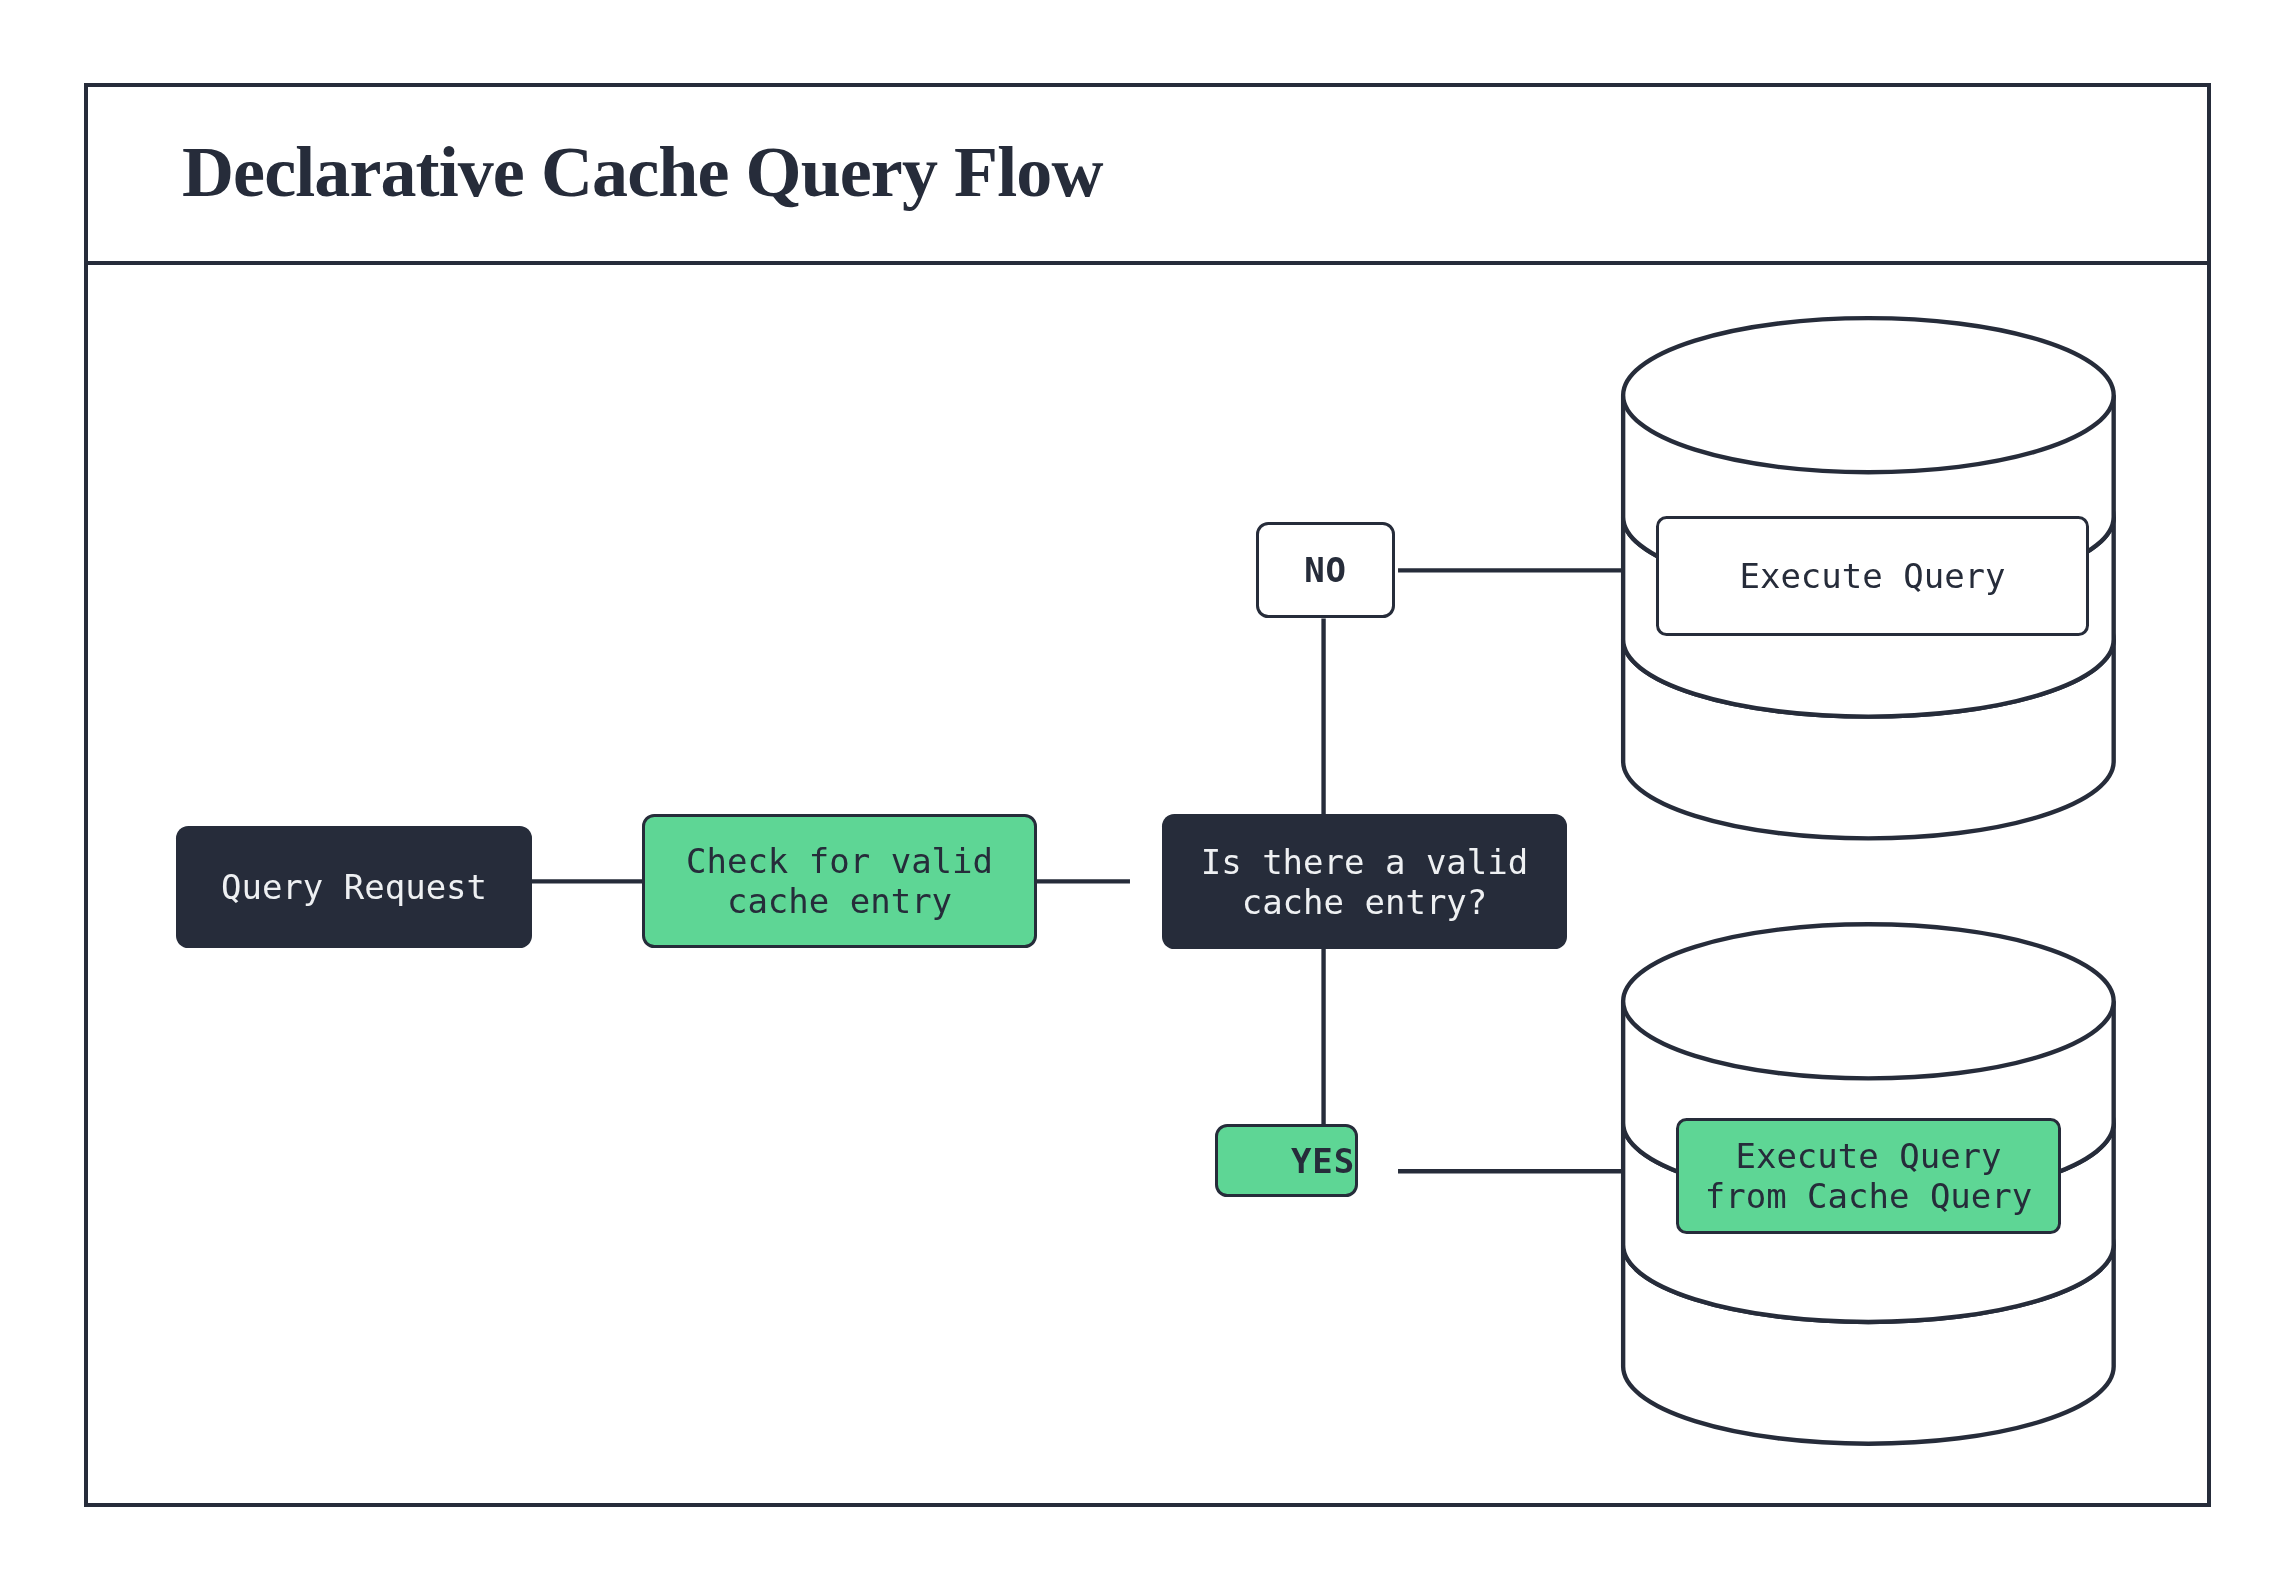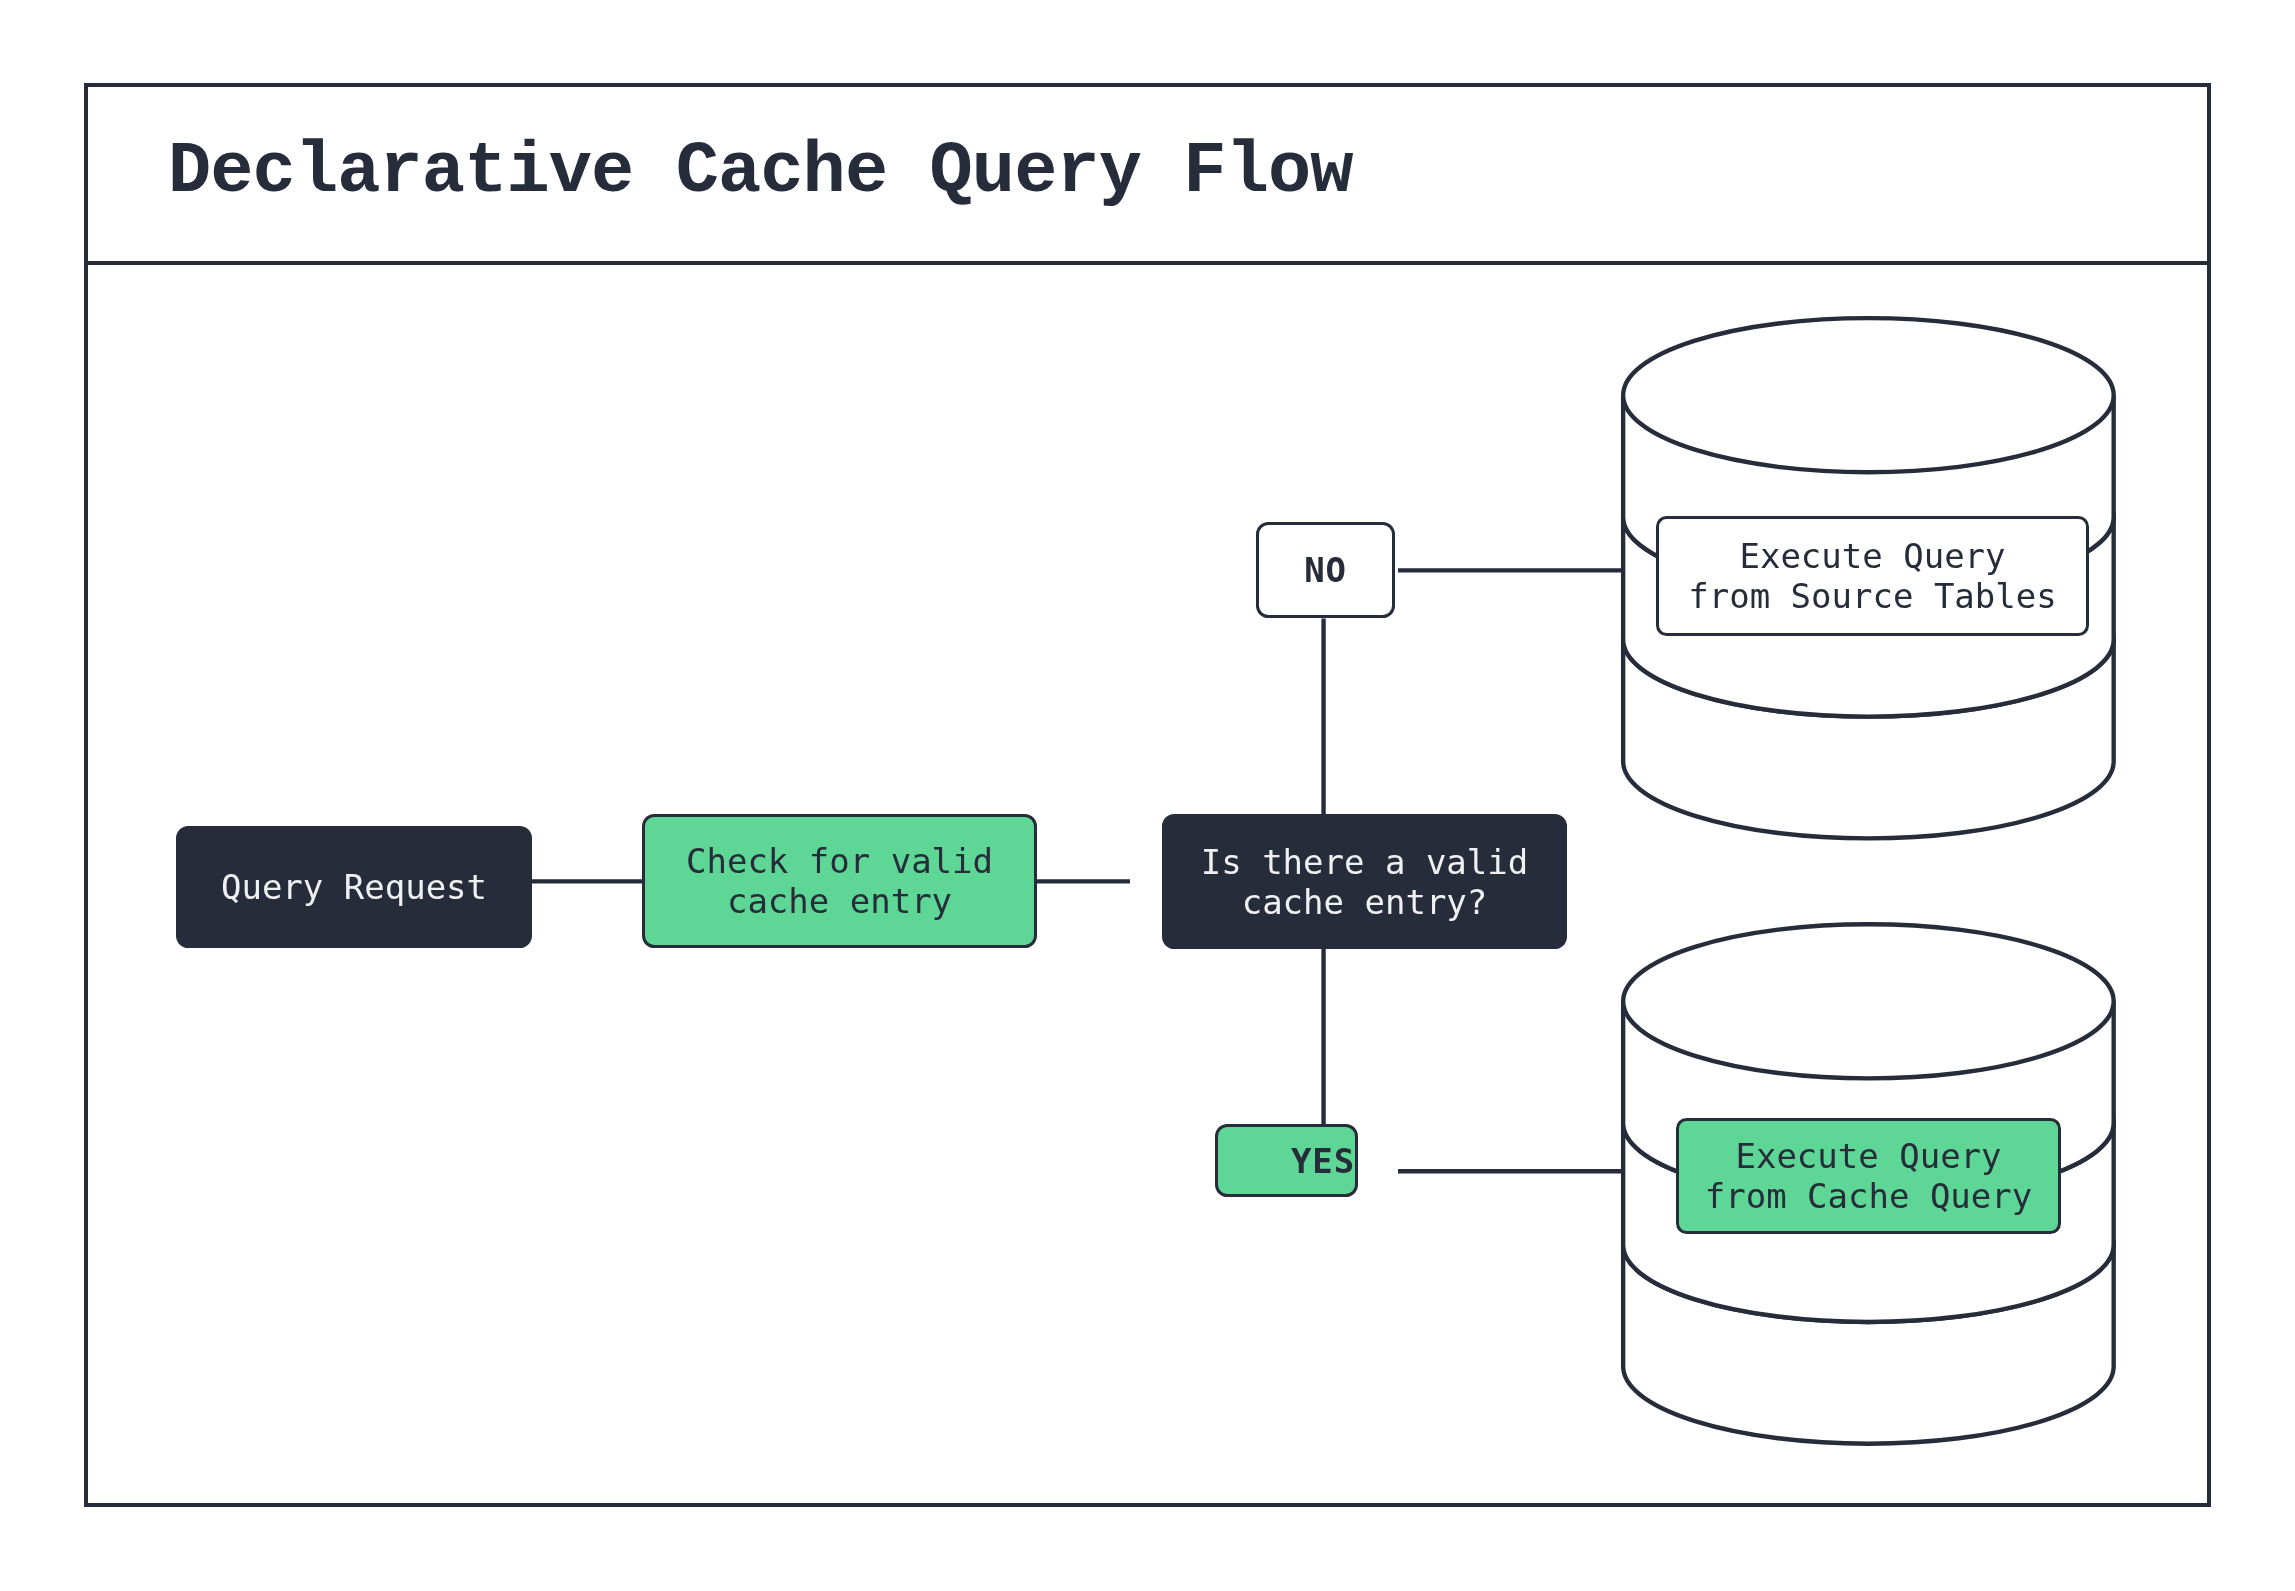--- a/index.html
+++ b/index.html
@@ -15,22 +15,22 @@
   .frame{
     position:absolute;left:84px;top:83px;width:2127px;height:1424px;
     border:4.4px solid var(--dark);background:transparent;
   }
   .header{
     position:absolute;left:84px;top:83px;width:2127px;height:182px;
     border-bottom:4.4px solid var(--dark);
     display:flex;align-items:center;padding-left:84px;
   }
   .title{
-    font-family:Liberation Mono, monospace;
-    font-weight:700;font-size:72px;letter-spacing:-0.9px;color:var(--dark);
+    font-family:Liberation Serif, serif;
+    font-weight:700;font-size:72px;letter-spacing:-0.9px;color:var(--dark);margin-left:14px;
   }
 
   svg.wires{position:absolute;left:0;top:0;z-index:1;}
 
   .node{
     position:absolute;z-index:2;
     display:flex;flex-direction:column;align-items:center;justify-content:center;
     font-size:34px;line-height:40px;text-align:center;
     border-radius:12.3px;
   }
@@ -105,20 +105,19 @@
 <div class="node white small n-no">
   <span>NO</span>
 </div>
 
 <div class="node green small n-yes">
   <span>YES</span>
 </div>
 
 <div class="node white label n-srclbl">
   <span>Execute Query</span>
-  <span>from Source Tables</span>
 </div>
 
 <div class="node green label n-cachelbl">
   <span>Execute Query</span>
   <span>from Cache Query</span>
 </div>
 
 
 </body></html>

